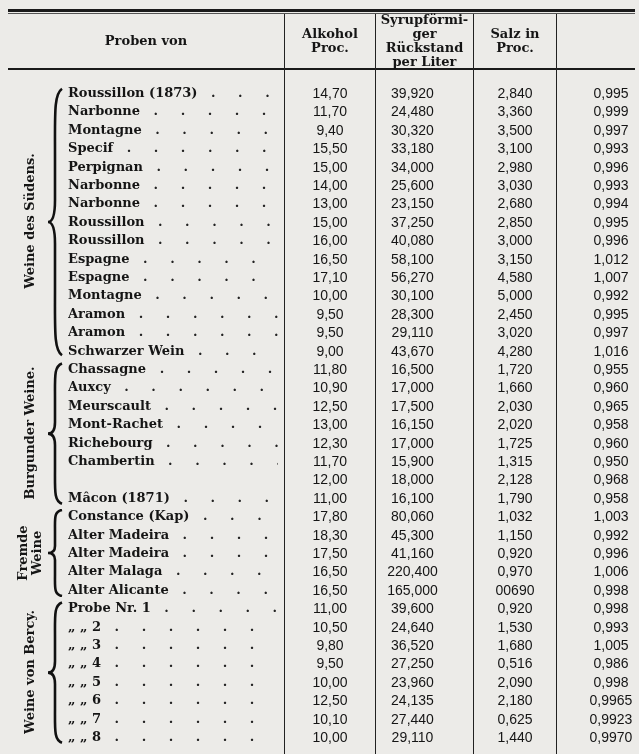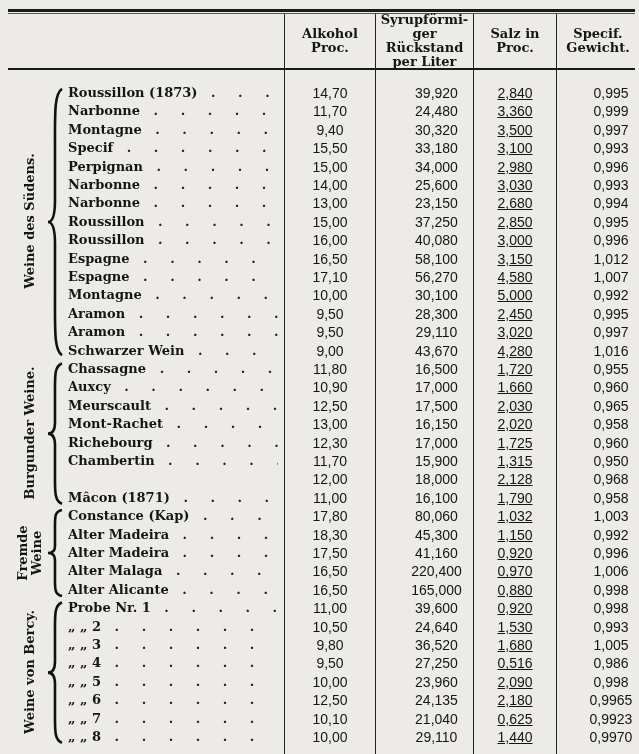--- a/index.html
+++ b/index.html
@@ -22,22 +22,22 @@
     white-space:pre-line;
   }
   .row {
     position:absolute; left:0; width:639px; height:18.4px;
     font-size:13px; line-height:18px;
   }
   .row .name { position:absolute; left:68px; width:210px; font-weight:bold; white-space:nowrap; overflow:hidden; }
   .row .name .dots { color:#222; letter-spacing:9px; font-weight:bold; }
   .row .num { position:absolute; text-align:center; font-family:"Liberation Sans", sans-serif; font-size:14px; }
   .c1 { left:285px; width:90px; }
-  .c2 { left:388px; width:97px; }
-  .c3 { left:474px; width:82px;text-decoration:underline; }
+  .c2 { left:364px; width:97px; }
+  .c3 { left:474px; width:82px; }
   .c4 { left:570px; width:82px; }
   .group-label {
     position:absolute; font-weight:bold; font-size:13px;
     transform:rotate(-90deg); transform-origin:center center;
     white-space:nowrap; text-align:center; line-height:14px;
   }
   .brace { position:absolute; left:46px; width:18px; }
   .brace svg { width:100%; height:100%; display:block; }
 </style>
 </head>
@@ -46,29 +46,28 @@
 <div class="page">
   <div class="rule-top"></div>
   <div class="rule-top2"></div>
   <div class="rule-head"></div>
 
   <div class="vline" style="left:284px;top:14px;height:740px;"></div>
   <div class="vline" style="left:375px;top:14px;height:740px;"></div>
   <div class="vline" style="left:473px;top:14px;height:740px;"></div>
   <div class="vline" style="left:556px;top:14px;height:740px;"></div>
 
+  <div class="header-cell" style="left:8px;width:276px;">Proben von</div>
   <div class="header-cell" style="left:285px;width:90px;">Alkohol
 Proc.</div>
   <div class="header-cell" style="left:376px;width:97px;">Syrupförmi-
 ger Rückstand
 per Liter</div>
   <div class="header-cell" style="left:474px;width:82px;">Salz in
 Proc.</div>
-  <div class="header-cell" style="left:557px;width:82px;">Specif.
-Gewicht.</div>
 
   <div id="body-rows">
       <div class="row" style="top: 84px;">
         <span class="name"><span>Roussillon (1873)</span><span class="dots"> . . . . . .</span></span>
         <span class="num c1">14,70</span>
         <span class="num c2">39,920</span>
         <span class="num c3">2,840</span>
         <span class="num c4">0,995</span>
       </div>
       <div class="row" style="top: 102.4px;">
@@ -261,21 +260,21 @@
         <span class="name"><span>Alter Malaga</span><span class="dots"> . . . . . .</span></span>
         <span class="num c1">16,50</span>
         <span class="num c2">220,400</span>
         <span class="num c3">0,970</span>
         <span class="num c4">1,006</span>
       </div>
       <div class="row" style="top: 580.8px;">
         <span class="name"><span>Alter Alicante</span><span class="dots"> . . . . . .</span></span>
         <span class="num c1">16,50</span>
         <span class="num c2">165,000</span>
-        <span class="num c3">0,880</span>
+        <span class="num c3">00690</span>
         <span class="num c4">0,998</span>
       </div>
       <div class="brace" style="top: 509.2px; height: 88px;">
         <svg viewBox="0 0 18 100" preserveAspectRatio="none">
           <path d="M16 1 C8 3 9 10 9 25 L9 42 C9 48 6 50 2 50 C6 50 9 52 9 58 L9 75 C9 90 8 97 16 99" fill="none" stroke="#111" stroke-width="2.6" vector-effect="non-scaling-stroke"></path>
         </svg>
       </div>
       <div class="group-label" style="width: 90px; left: -15px; top: 539.2px; white-space: normal;">Fremde Weine</div>
       <div class="row" style="top: 599.2px;">
         <span class="name"><span>Probe Nr. 1</span><span class="dots"> . . . . . .</span></span>
@@ -315,21 +314,21 @@
       <div class="row" style="top: 691.2px;">
         <span class="name"><span>„   „   6</span><span class="dots"> . . . . . .</span></span>
         <span class="num c1">12,50</span>
         <span class="num c2">24,135</span>
         <span class="num c3">2,180</span>
         <span class="num c4">0,9965</span>
       </div>
       <div class="row" style="top: 709.6px;">
         <span class="name"><span>„   „   7</span><span class="dots"> . . . . . .</span></span>
         <span class="num c1">10,10</span>
-        <span class="num c2">21,040</span>
+        <span class="num c2">27,440</span>
         <span class="num c3">0,625</span>
         <span class="num c4">0,9923</span>
       </div>
       <div class="row" style="top: 728px;">
         <span class="name"><span>„   „   8</span><span class="dots"> . . . . . .</span></span>
         <span class="num c1">10,00</span>
         <span class="num c2">29,110</span>
         <span class="num c3">1,440</span>
         <span class="num c4">0,9970</span>
       </div>

